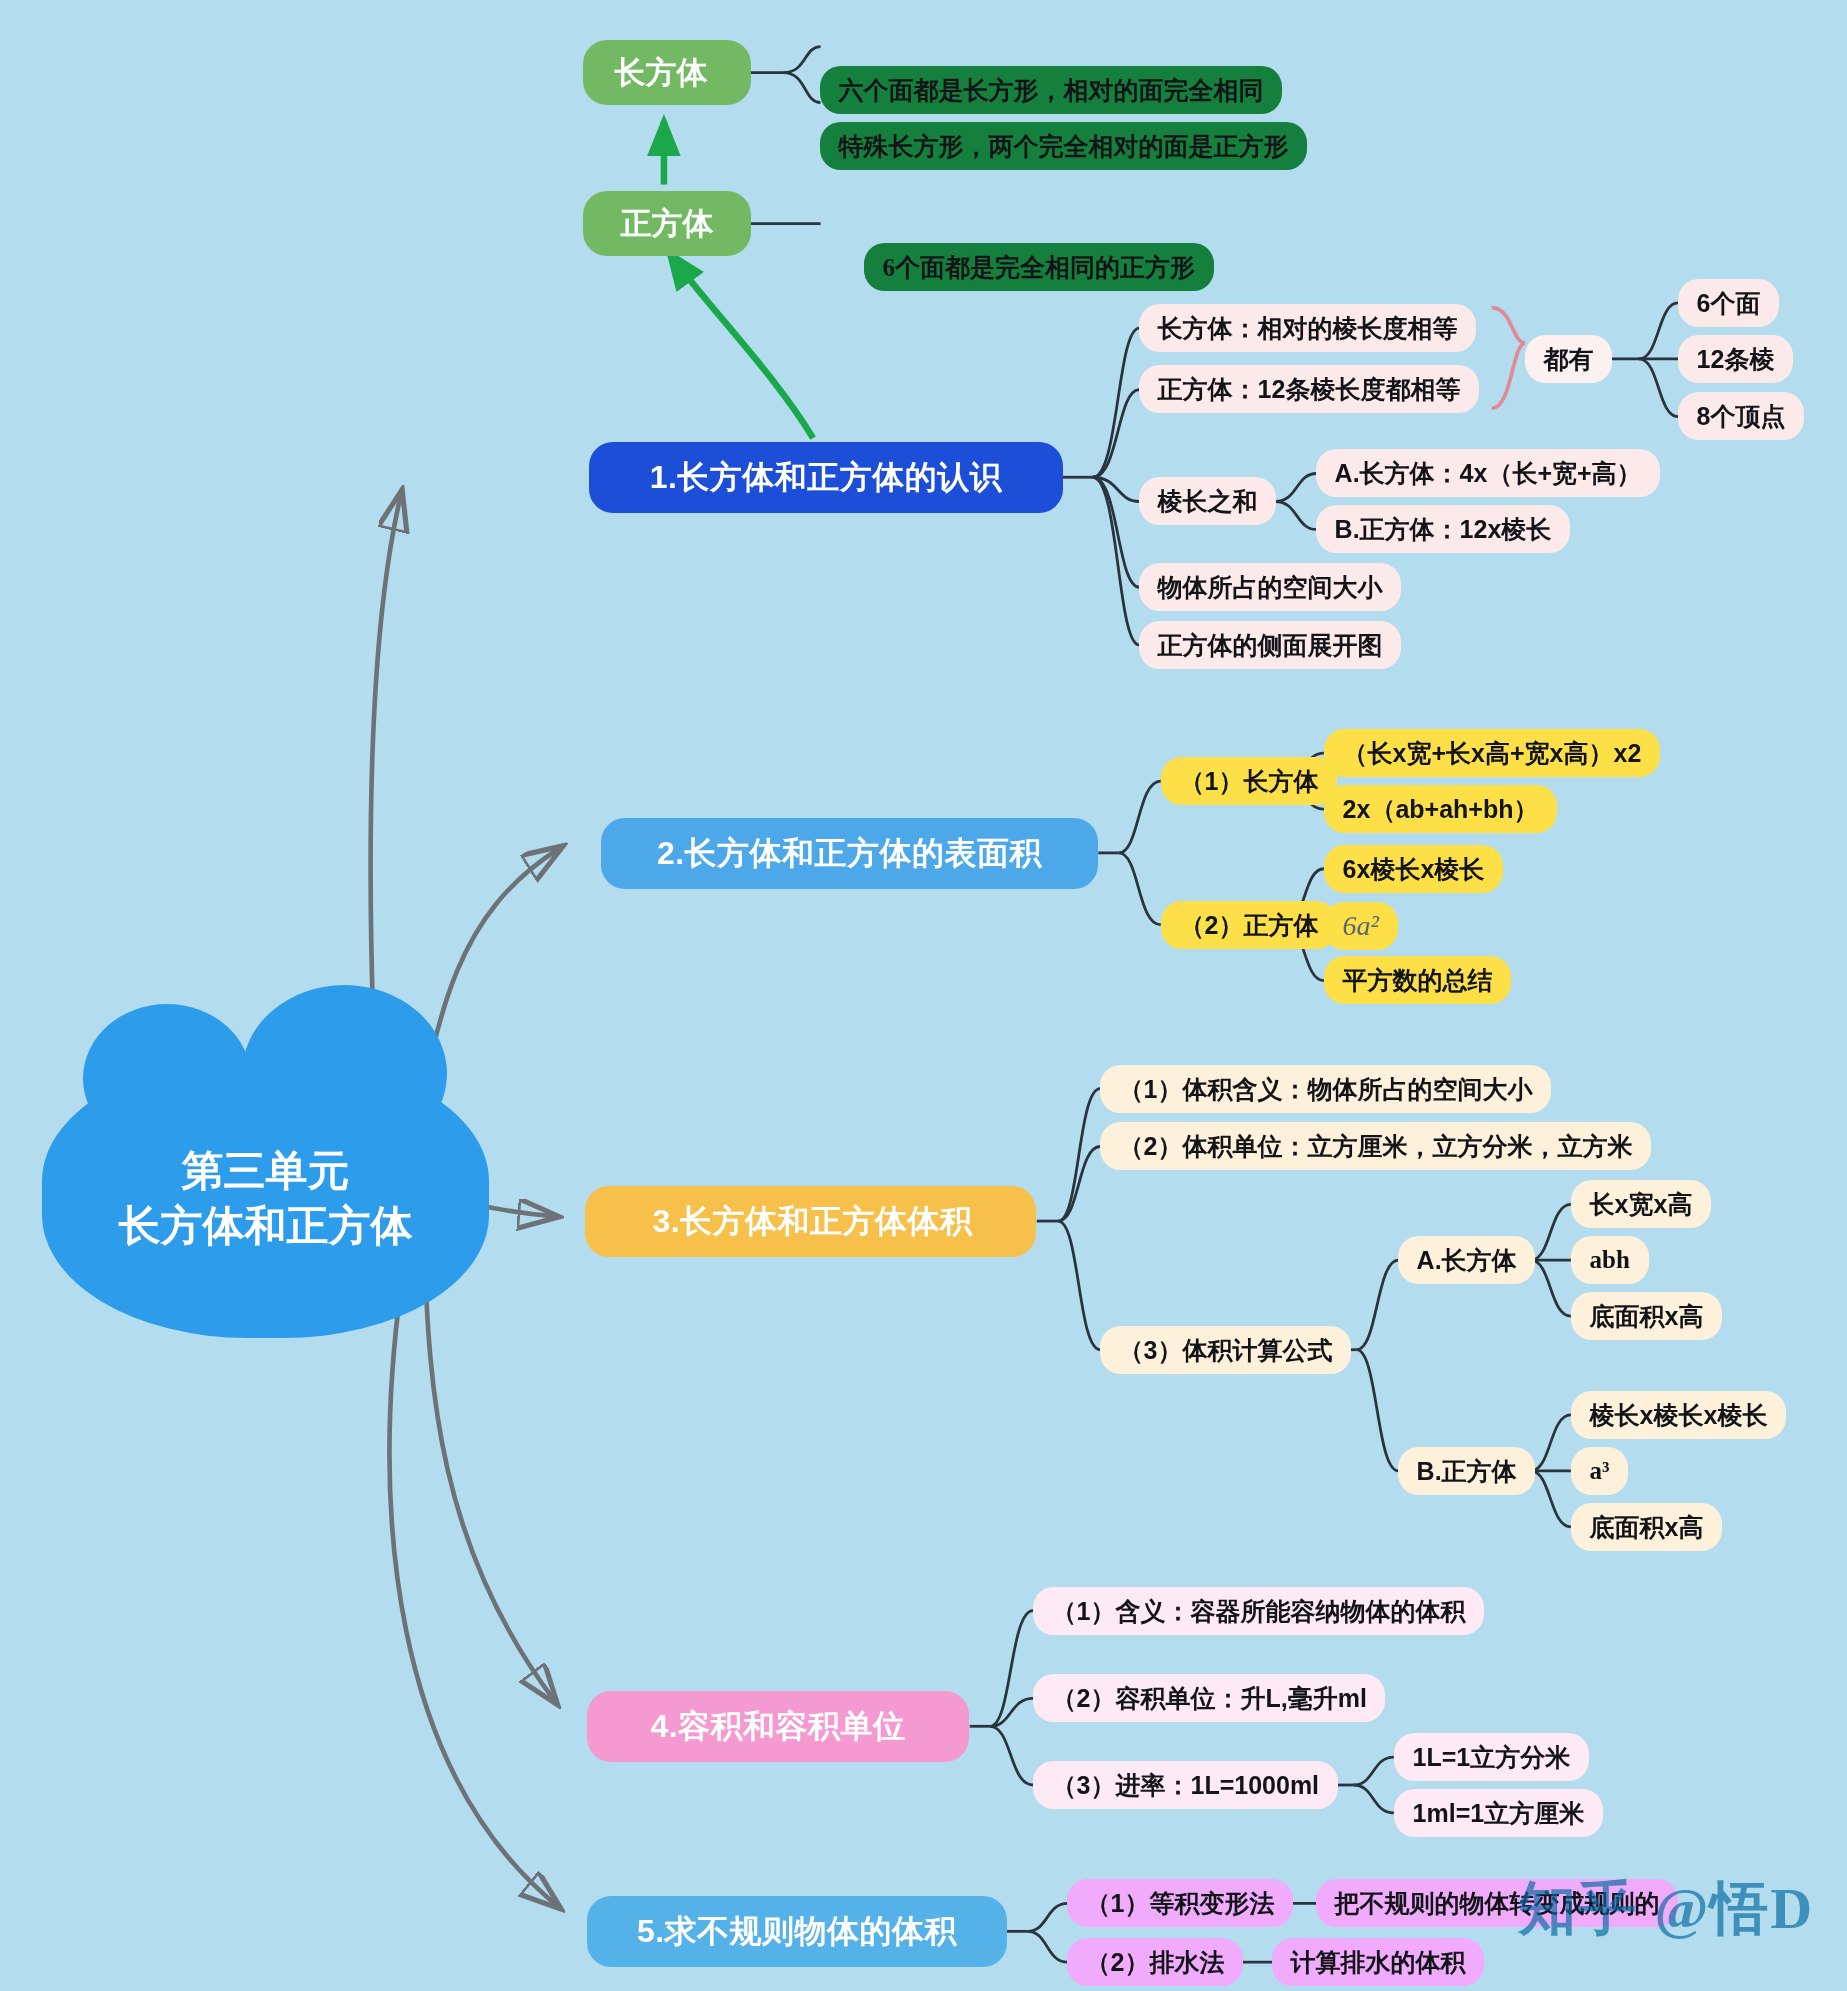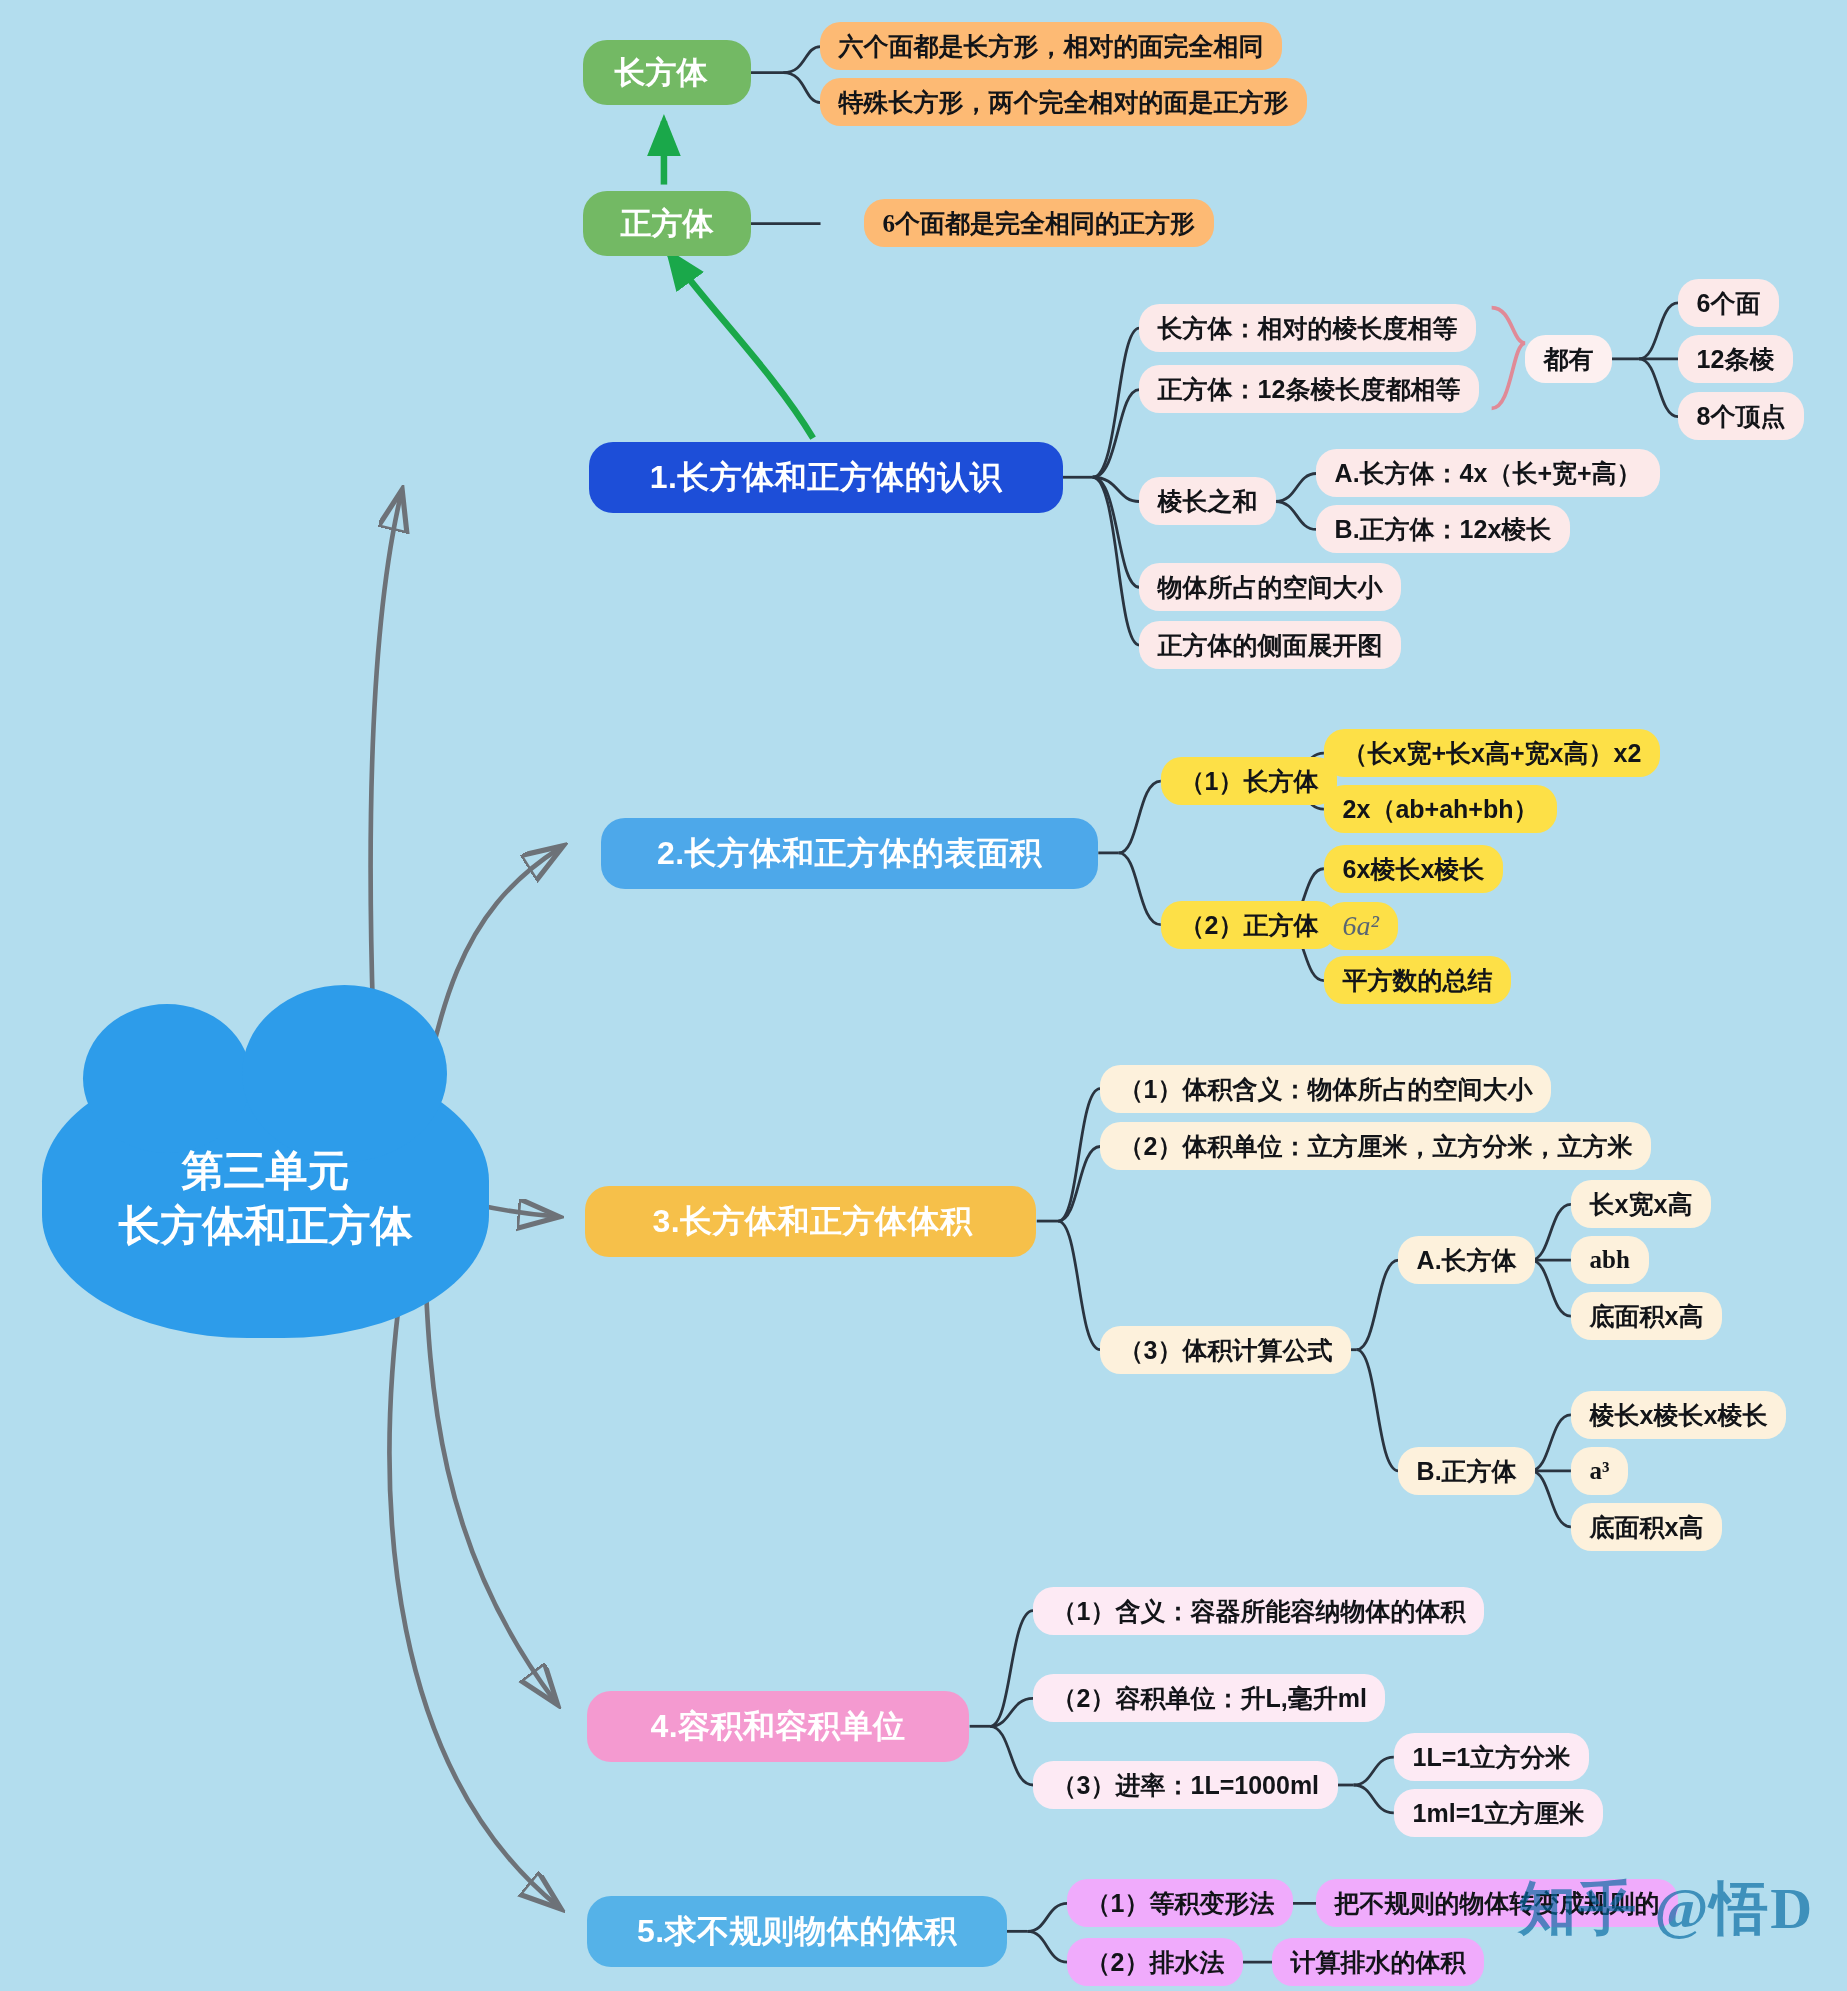--- a/index.html
+++ b/index.html
@@ -45,21 +45,21 @@
   .gnode{
     background:#73b964;color:#fff;font-weight:bold;font-size:31px;
     border-radius:24px;height:65px;padding:0 28px;
   }
 
   
   .chip{
     font-size:25px;font-weight:bold;color:#121418;border-radius:20.5px;
     height:48px;padding:0 18.6px;
   }
-  .chip.gl{background:#fdba74;}
+  .chip.gl{background:#15803d;margin-top:44px;}
   .chip.pk{background:#fce9e9;}
   .chip.bl{background:#fde047;}
   .chip.cr{background:#fdf1dc;}
   .chip.wh{background:#f0abfc;align-items:center;}
   .chip.lp{background:#fdeaf4;}
   .chip.pale{background:#fdf0f0;}
   .chip.mono{font-family:"Liberation Serif","DejaVu Serif",serif;}
   .chip.ital{font-style:italic;color:#5a6673;font-weight:normal;font-size:28px;}
 
   .watermark{

